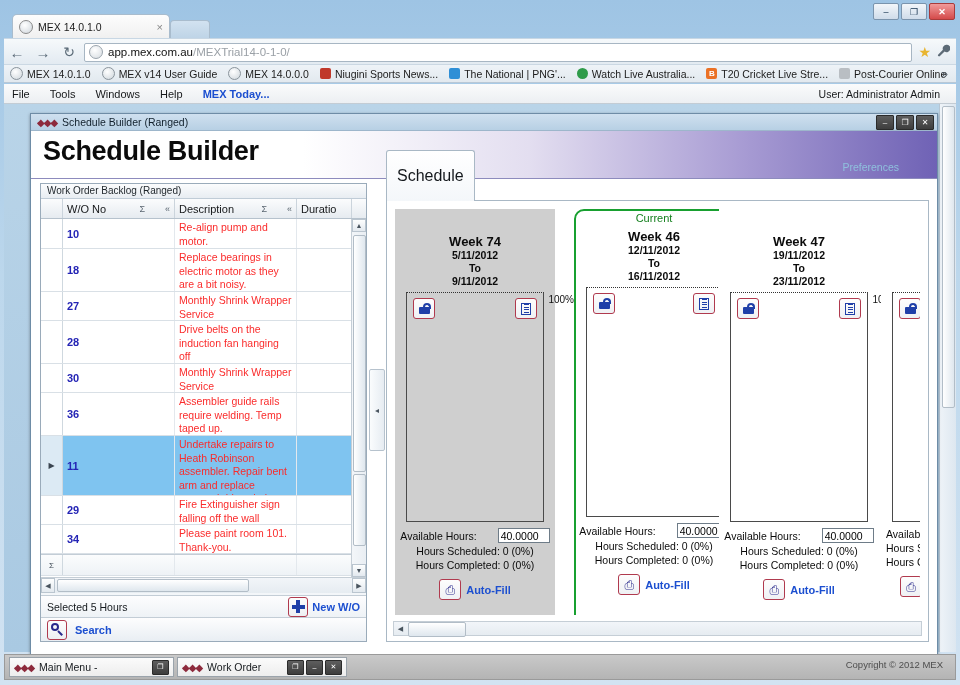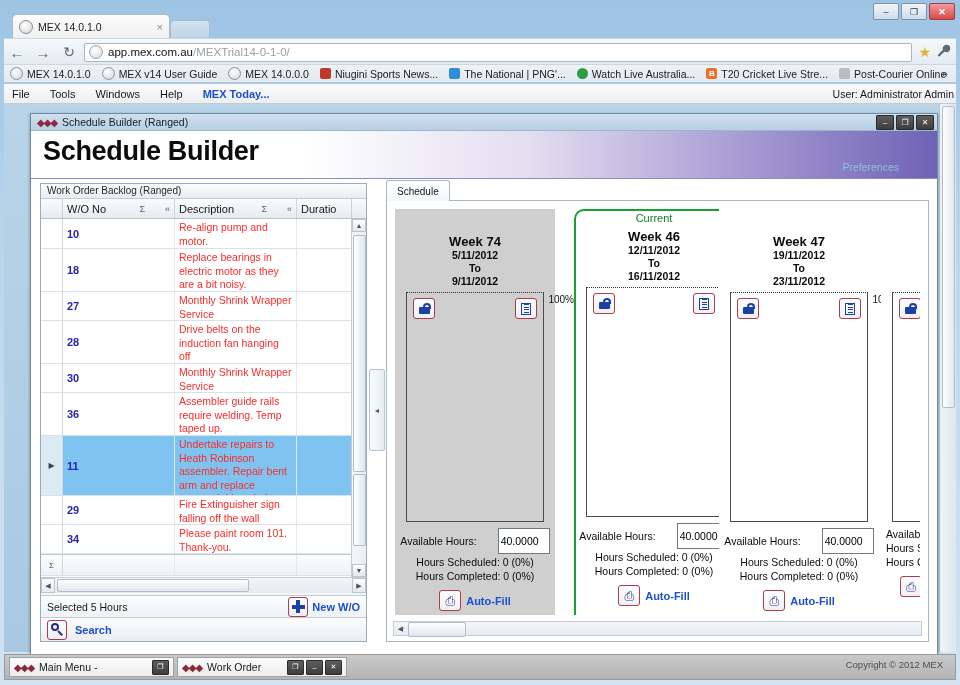--- a/index.html
+++ b/index.html
@@ -65,21 +65,21 @@
   .bm .bi.grey{background:#b9bec3;border-radius:2px;}
   .bm-more{position:absolute;right:8px;top:2px;font-size:12px;color:#4a5560;}
 
   
   .appmenu{position:absolute;left:4px;top:84px;width:952px;height:20px;
      background:linear-gradient(180deg,#fafbfc,#eceff2);
      border-bottom:1px solid #c3ccd4;display:flex;align-items:center;
      padding-left:8px;box-sizing:border-box;}
   .appmenu .mi{margin-right:20px;font-size:11px;color:#16181a;}
   .appmenu .mi.today{color:#1c4fd0;font-weight:bold;margin-right:0;}
-  .appmenu .user{position:absolute;right:2px;font-size:10.5px;color:#16181a;}
+  .appmenu .user{position:absolute;right:16px;font-size:10.5px;color:#16181a;}
 
   
   .pagebg{position:absolute;left:4px;top:104px;width:952px;height:548px;
      background:linear-gradient(180deg,#b9d4e8,#a9c9e2);}
 
   
   .mdi{position:absolute;left:30px;top:113px;width:906px;height:540px;
      background:#ffffff;border:1px solid #6e8ca6;box-shadow:0 1px 3px rgba(0,0,0,.35);}
   .mdi-title{height:17px;background:linear-gradient(180deg,#cfe0ef,#b7d0e4);
      border-bottom:1px solid #9db6cb;display:flex;align-items:center;
@@ -173,21 +173,21 @@
   .splitter{position:absolute;left:338px;top:255px;width:14px;height:80px;
      background:linear-gradient(90deg,#fafcfd,#e6ecf2);border:1px solid #b6c2cd;
      border-radius:2px;display:flex;align-items:center;justify-content:center;
      font-size:8px;color:#4a5560;}
 
   
   .rightpanel{position:absolute;left:355px;top:69px;width:543px;height:459px;box-sizing:border-box;}
   .tabs{display:flex;height:18px;align-items:flex-end;}
   .tabitem{height:18px;background:linear-gradient(180deg,#ffffff,#f4f7fa);
      border:1px solid #a9b8c5;border-bottom:none;border-radius:3px 3px 0 0;
-     padding:1px 10px;font-size:10px;color:#14181c;display:flex;align-items:center;}
+     padding:16px 10px;font-size:16px;color:#14181c;display:flex;align-items:center;}
   .tabfill{flex:1;border-bottom:1px solid #a9b8c5;height:17px;}
   .tabpane{position:absolute;left:0;top:18px;right:0;bottom:0;background:#fff;
      border:1px solid #a9b8c5;border-top:none;box-sizing:border-box;}
 
   .weeks{position:absolute;left:8px;top:8px;right:8px;bottom:26px;overflow:hidden;}
   .weekcard{position:absolute;top:0;width:160px;height:415px;box-sizing:border-box;
      background:#cfcfcf;border:1px solid #cfcfcf;}
   .weekcard.current{background:#fff;border:2px solid #18a030;border-radius:10px;}
   .wc-cur{text-align:center;font-size:11px;color:#16801f;height:14px;line-height:14px;}
   .wc-spacer{height:14px;}
@@ -205,21 +205,21 @@
   .lock .shk{position:absolute;top:0;left:5px;width:8px;height:6px;border:2px solid #1f3fa8;
      border-bottom:none;border-radius:4px 4px 0 0;box-sizing:border-box;}
   .listico{width:20px;height:19px;border:1px solid #b03a4e;border-radius:3px;
      background:linear-gradient(180deg,#fdfdfd,#eff1f4);display:flex;align-items:center;justify-content:center;}
   .doc{width:10px;height:12px;border:1.5px solid #1f3fa8;box-sizing:border-box;
      display:flex;flex-direction:column;justify-content:center;gap:1.5px;padding:0 1.5px;}
   .doc i{display:block;height:1.2px;background:#1f3fa8;}
 
   .wc-stats{margin-top:6px;text-align:center;}
   .wc-avail{font-size:10.5px;color:#0b0b0b;display:flex;align-items:center;justify-content:center;gap:21px;}
-  .wc-avail input{width:52px;height:26px;font-size:10.5px;border:1px solid #6e7c88;
+  .wc-avail input{width:52px;height:15px;font-size:10.5px;border:1px solid #6e7c88;
      background:#fff;padding:0 2px;box-sizing:border-box;font-family:"Liberation Sans",sans-serif;}
   .wc-line{font-size:10.5px;color:#0b0b0b;margin-top:2px;}
   .wc-auto{display:flex;align-items:center;justify-content:center;margin-top:8px;gap:5px;}
   .wc-auto .t{color:#1c4fd0;font-weight:bold;font-size:11px;}
   .autoico{width:20px;height:19px;border:1px solid #b03a4e;border-radius:3px;
      background:linear-gradient(180deg,#fdfdfd,#eff1f4);display:flex;align-items:center;justify-content:center;
      color:#2a2a8c;font-size:12px;}
 
   .rp-hscroll{position:absolute;left:6px;right:6px;bottom:5px;height:15px;
      background:linear-gradient(180deg,#f2f5f9,#e6ecf1);border:1px solid #c5ced6;

